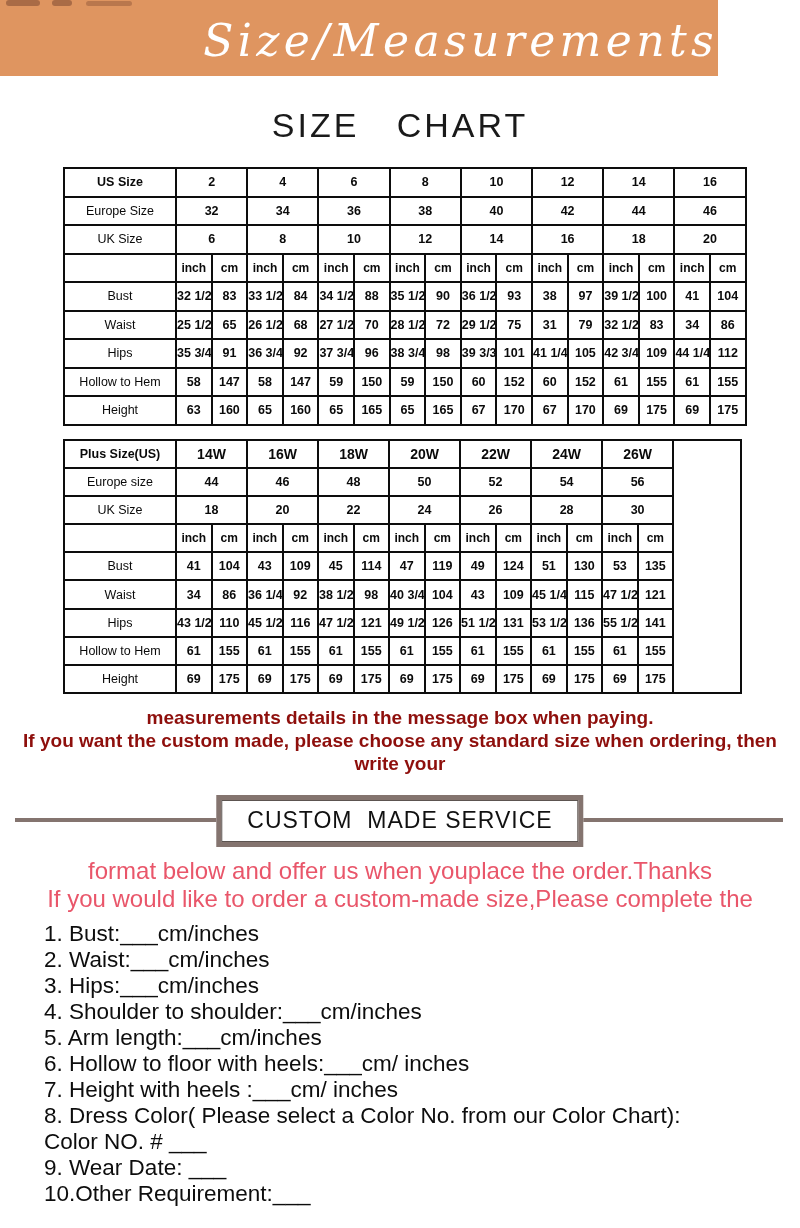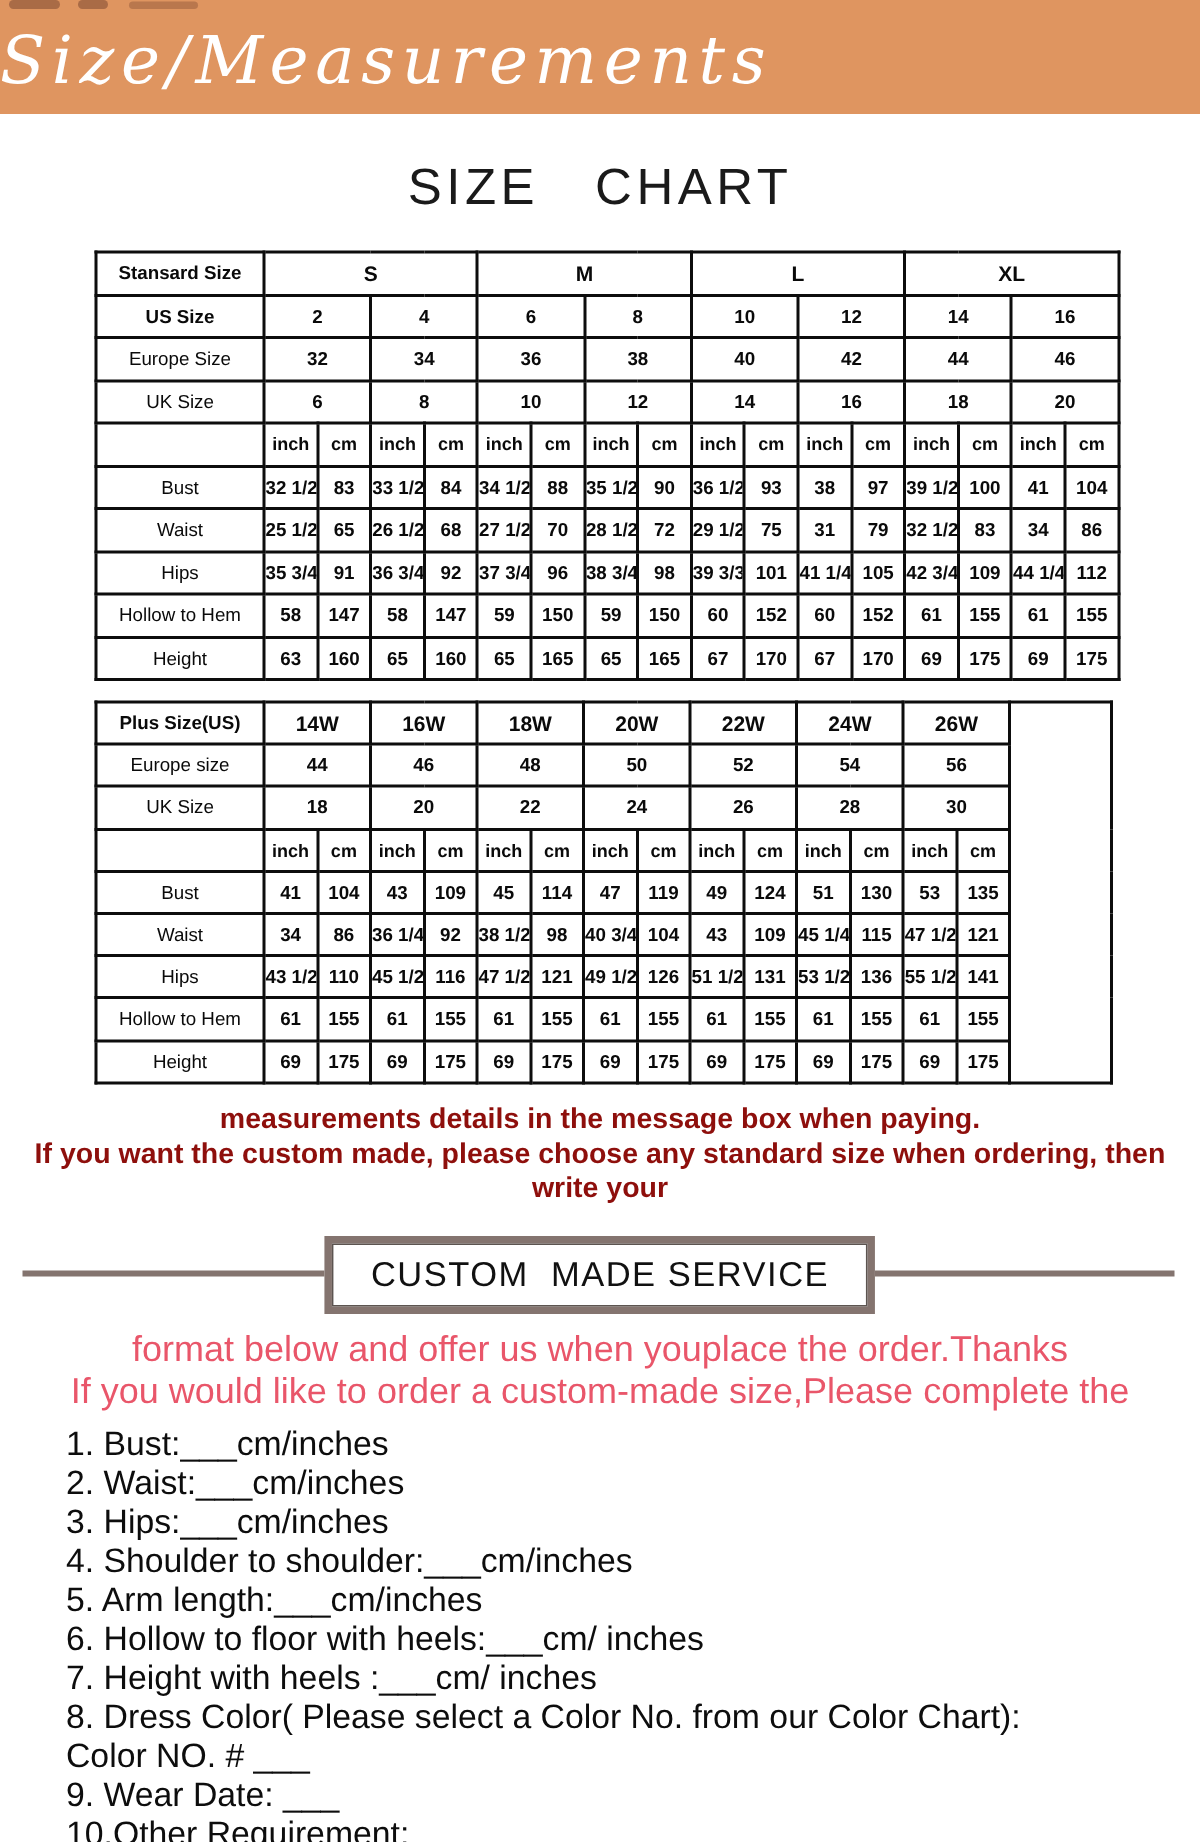--- a/index.html
+++ b/index.html
@@ -3,23 +3,23 @@
 <meta charset="utf-8">
 <style>
   html,body{margin:0;padding:0;}
   body{
     width:800px;height:1228px;background:#ffffff;overflow:hidden;
     font-family:"Liberation Sans", sans-serif;
     position:relative;
   }
   
   .banner{
-    position:relative;width:800px;height:76px;
+    position:relative;width:718px;height:76px;
     background:var(--banner_bg,#df9560);
-    display:flex;align-items:center;justify-content:flex-start;
+    display:flex;align-items:center;justify-content:flex-end;
   }
   .banner-title{
     color:#ffffff;font-family:"DejaVu Serif","Liberation Serif",serif;
     font-style:italic;font-size:44px;letter-spacing:.1em;white-space:pre;
     transform:translateY(2px);
   }
   .smudge{position:absolute;top:0;height:6px;background:rgba(70,30,22,.35);border-radius:3px;}
   .s1{left:6px;width:34px;}
   .s2{left:52px;width:20px;}
   .s3{left:86px;width:46px;top:1px;height:5px;opacity:.7;}
@@ -101,27 +101,20 @@
         <col class="c-data">
         <col class="c-data">
         <col class="c-data">
         <col class="c-data">
         <col class="c-data">
         <col class="c-data">
         <col class="c-data">
         <col class="c-data">
       </colgroup>
       <tbody>
-        <tr>
-          <th class="lbl b">Stansard Size</th>
-          <th colspan="4" class="grp b">S</th>
-          <th colspan="4" class="grp b">M</th>
-          <th colspan="4" class="grp b">L</th>
-          <th colspan="4" class="grp b">XL</th>
-        </tr>
         <tr>
           <th class="lbl b">US Size</th>
           <td colspan="2" class="val b">2</td>
           <td colspan="2" class="val b">4</td>
           <td colspan="2" class="val b">6</td>
           <td colspan="2" class="val b">8</td>
           <td colspan="2" class="val b">10</td>
           <td colspan="2" class="val b">12</td>
           <td colspan="2" class="val b">14</td>
           <td colspan="2" class="val b">16</td>

